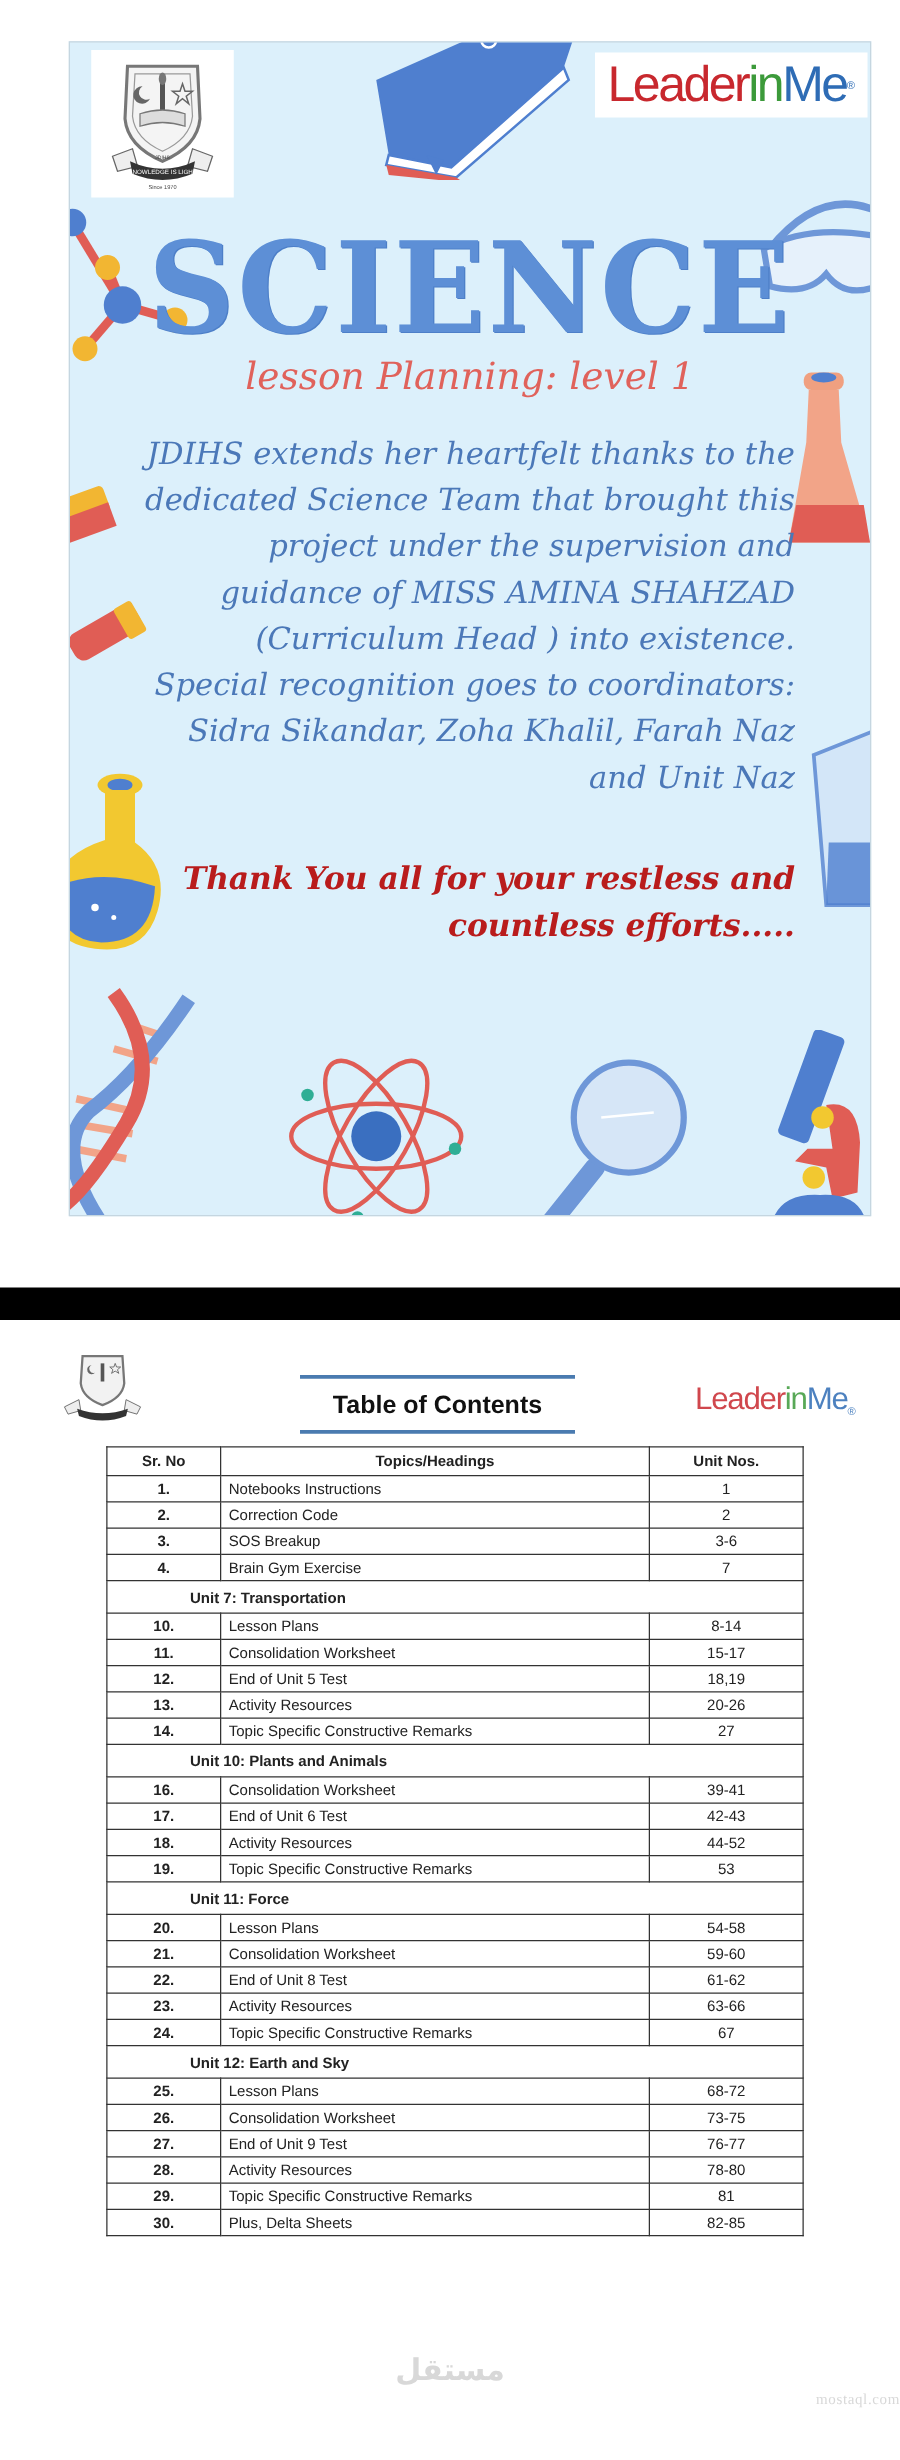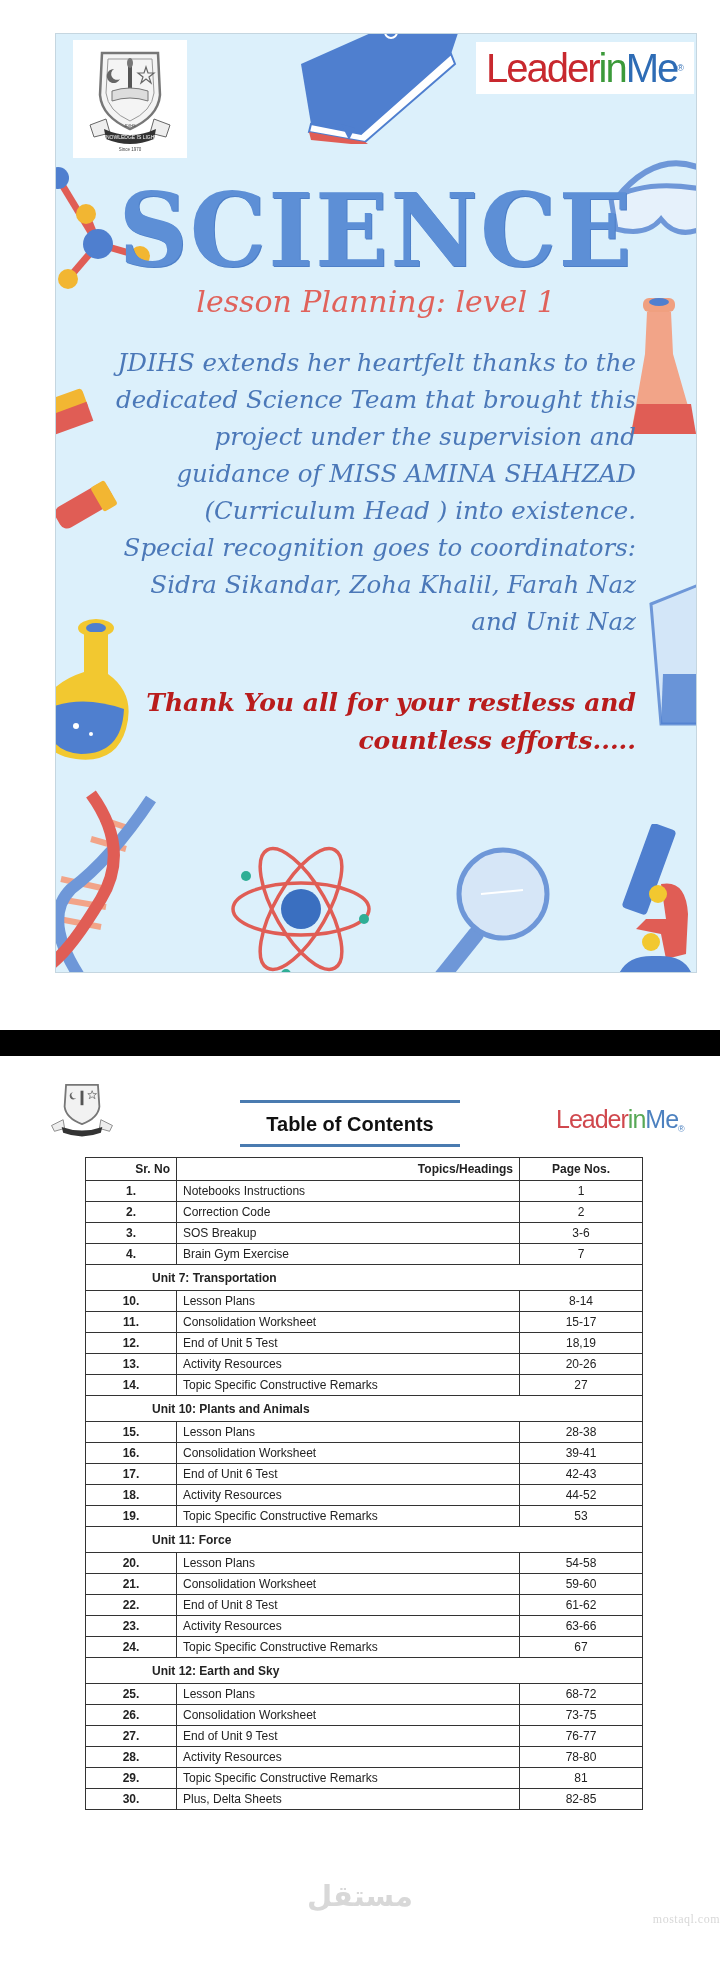--- a/index.html
+++ b/index.html
@@ -26,29 +26,29 @@
 
   
   .toc-school-logo { position: absolute; left: 47px; top: 1082px; width: 70px; height: 58px; }
   .toc-title-wrap { position: absolute; left: 240px; top: 1100px; width: 220px; }
   .toc-rule { height: 3px; background: #4a7bb0; }
   .toc-title { text-align: center; font-family: "Liberation Sans", sans-serif; font-weight: bold; font-size: 20px; color: #111; padding: 10px 0 8px; }
   .toc-lim { position: absolute; left: 556px; top: 1105px; font-size: 25px; letter-spacing: -1px; opacity: 0.85; }
 
   table.toc { position: absolute; left: 85px; top: 1157px; width: 558px; border-collapse: collapse; font-family: "Liberation Sans", sans-serif; font-size: 12px; color: #222; }
   table.toc td, table.toc th { border: 1px solid #333; padding: 0 6px; height: 21px; }
-  table.toc th { font-weight: bold; text-align: right; height: 23px; }
+  table.toc th { font-weight: bold; text-align: center; height: 23px; }
   table.toc th.c-page { text-align: center; }
   table.toc td.c-sr { text-align: center; font-weight: bold; width: 91px; }
   table.toc th.c-sr { width: 91px; }
   table.toc td.c-page, table.toc th.c-page { width: 123px; text-align: center; }
   table.toc tr.unit td { font-weight: bold; padding-left: 66px; height: 26px; }
 
   .watermark { position: absolute; left: 0; right: 0; top: 1880px; text-align: center; color: #d8d8d8; }
-  .wm-ar { font-family: "DejaVu Sans", sans-serif; font-size: 29px; font-weight: bold; line-height: 32px; }
+  .wm-ar { font-family: "DejaVu Sans", sans-serif; font-size: 24px; font-weight: bold; line-height: 32px; }
   .wm-en { font-family: Liberation Serif, serif; font-size: 12px; letter-spacing: 0.5px; text-align: right; }
 </style>
 </head>
 <body>
 
 <div class="poster">
 
   <div class="school-logo-box">
     <svg width="96" height="108" viewBox="0 0 96 108">
       <path d="M20 8 L76 8 L78 50 Q76 72 48 84 Q20 72 18 50 Z" fill="#f4f4f4" stroke="#777" stroke-width="2.5"></path>
@@ -208,21 +208,21 @@
 
 <div class="toc-lim">
   <span class="lim-leader">Leader</span><span class="lim-in">in</span><span class="lim-me">Me</span><span class="lim-reg">®</span>
 </div>
 
 <table class="toc">
   <thead>
     <tr>
       <th class="c-sr">Sr. No</th>
       <th>Topics/Headings</th>
-      <th class="c-page">Page Nos.</th>
+      <th class="c-page">Unit Nos.</th>
     </tr>
   </thead>
   <tbody id="toc-body">
       <tr>
         <td class="c-sr">1.</td>
         <td>Notebooks Instructions</td>
         <td class="c-page">1</td>
       </tr>
       <tr>
         <td class="c-sr">2.</td>
@@ -262,25 +262,20 @@
         <td>Activity Resources</td>
         <td class="c-page">20-26</td>
       </tr>
       <tr>
         <td class="c-sr">14.</td>
         <td>Topic Specific Constructive Remarks</td>
         <td class="c-page">27</td>
       </tr>
       <tr class="unit">
         <td colspan="3">Unit 10: Plants and Animals</td>
-      </tr>
-      <tr>
-        <td class="c-sr">15.</td>
-        <td>Lesson Plans</td>
-        <td class="c-page">28-38</td>
       </tr>
       <tr>
         <td class="c-sr">16.</td>
         <td>Consolidation Worksheet</td>
         <td class="c-page">39-41</td>
       </tr>
       <tr>
         <td class="c-sr">17.</td>
         <td>End of Unit 6 Test</td>
         <td class="c-page">42-43</td>

